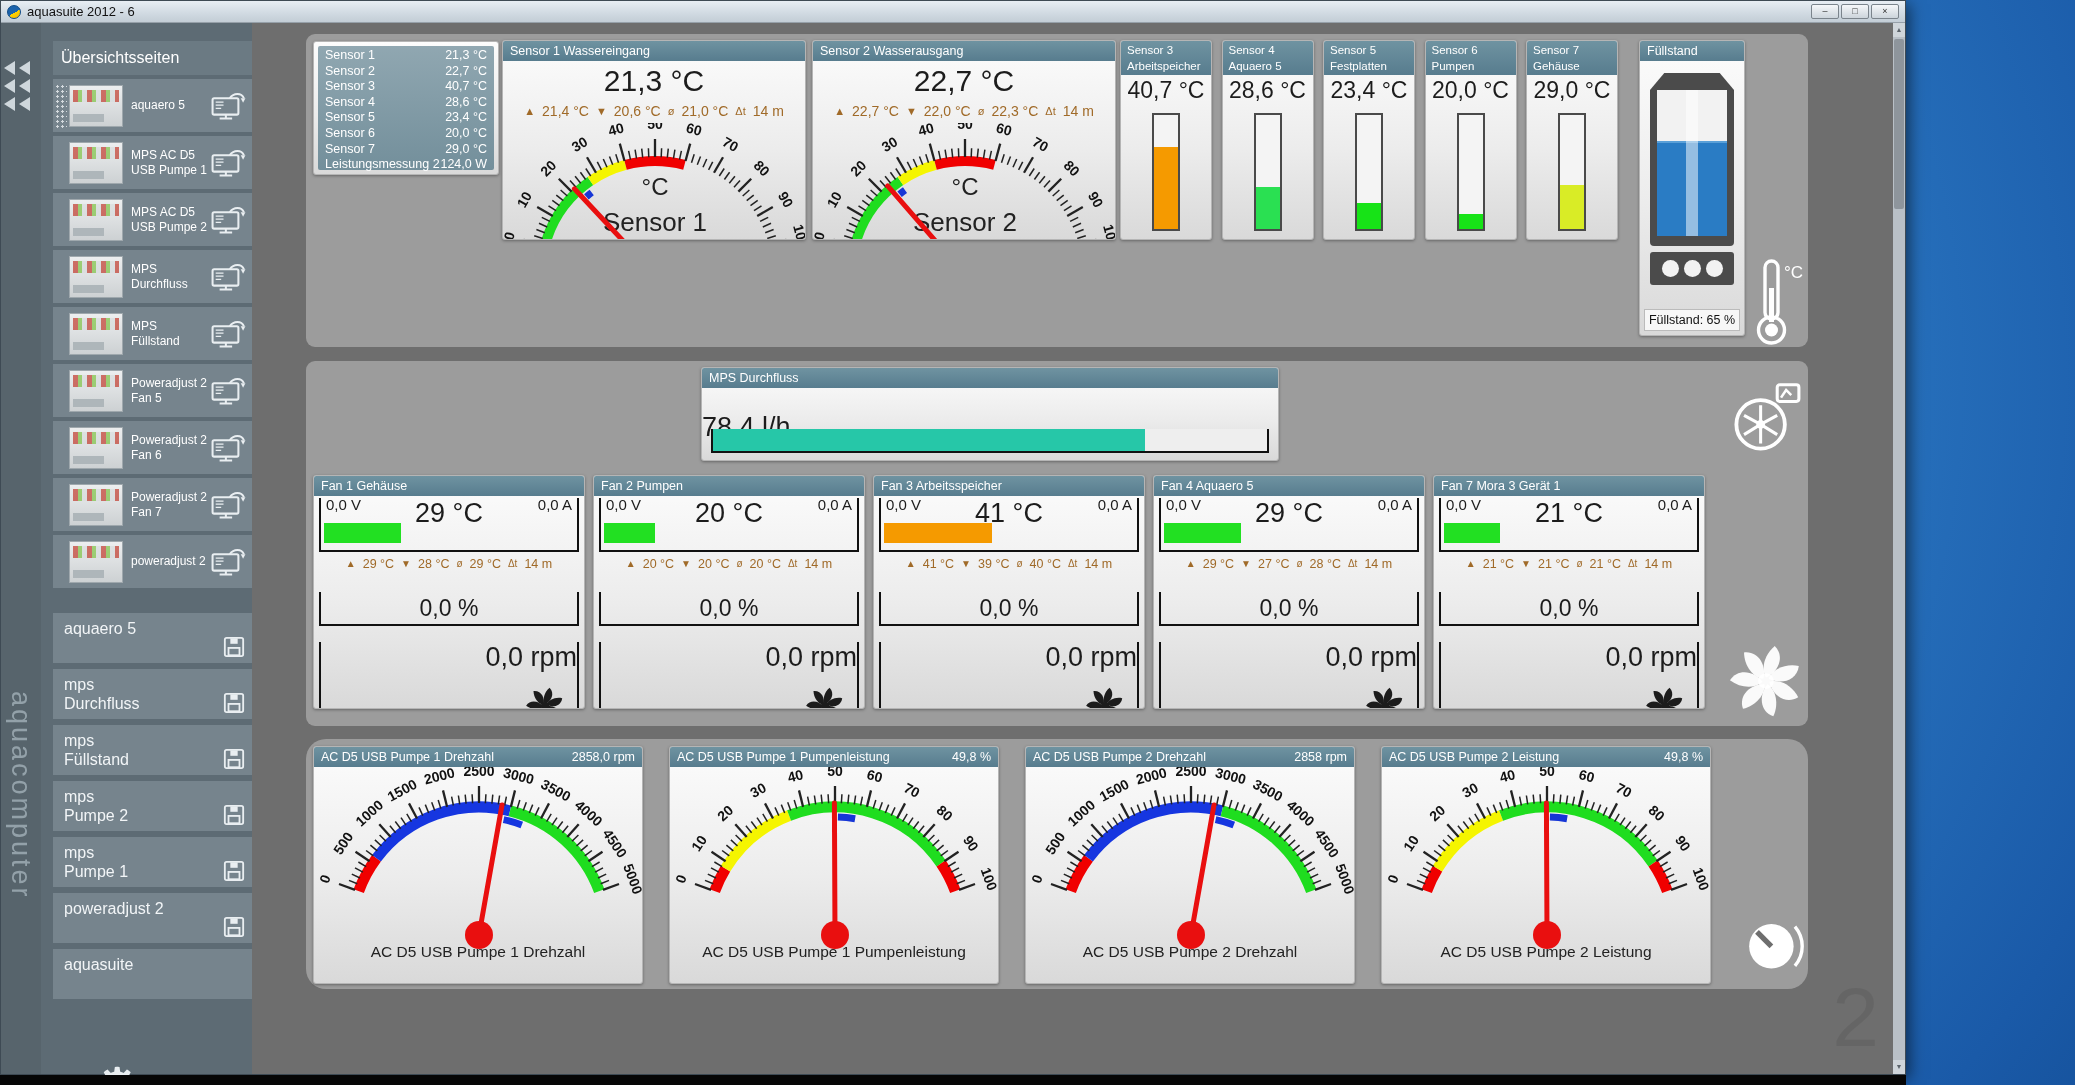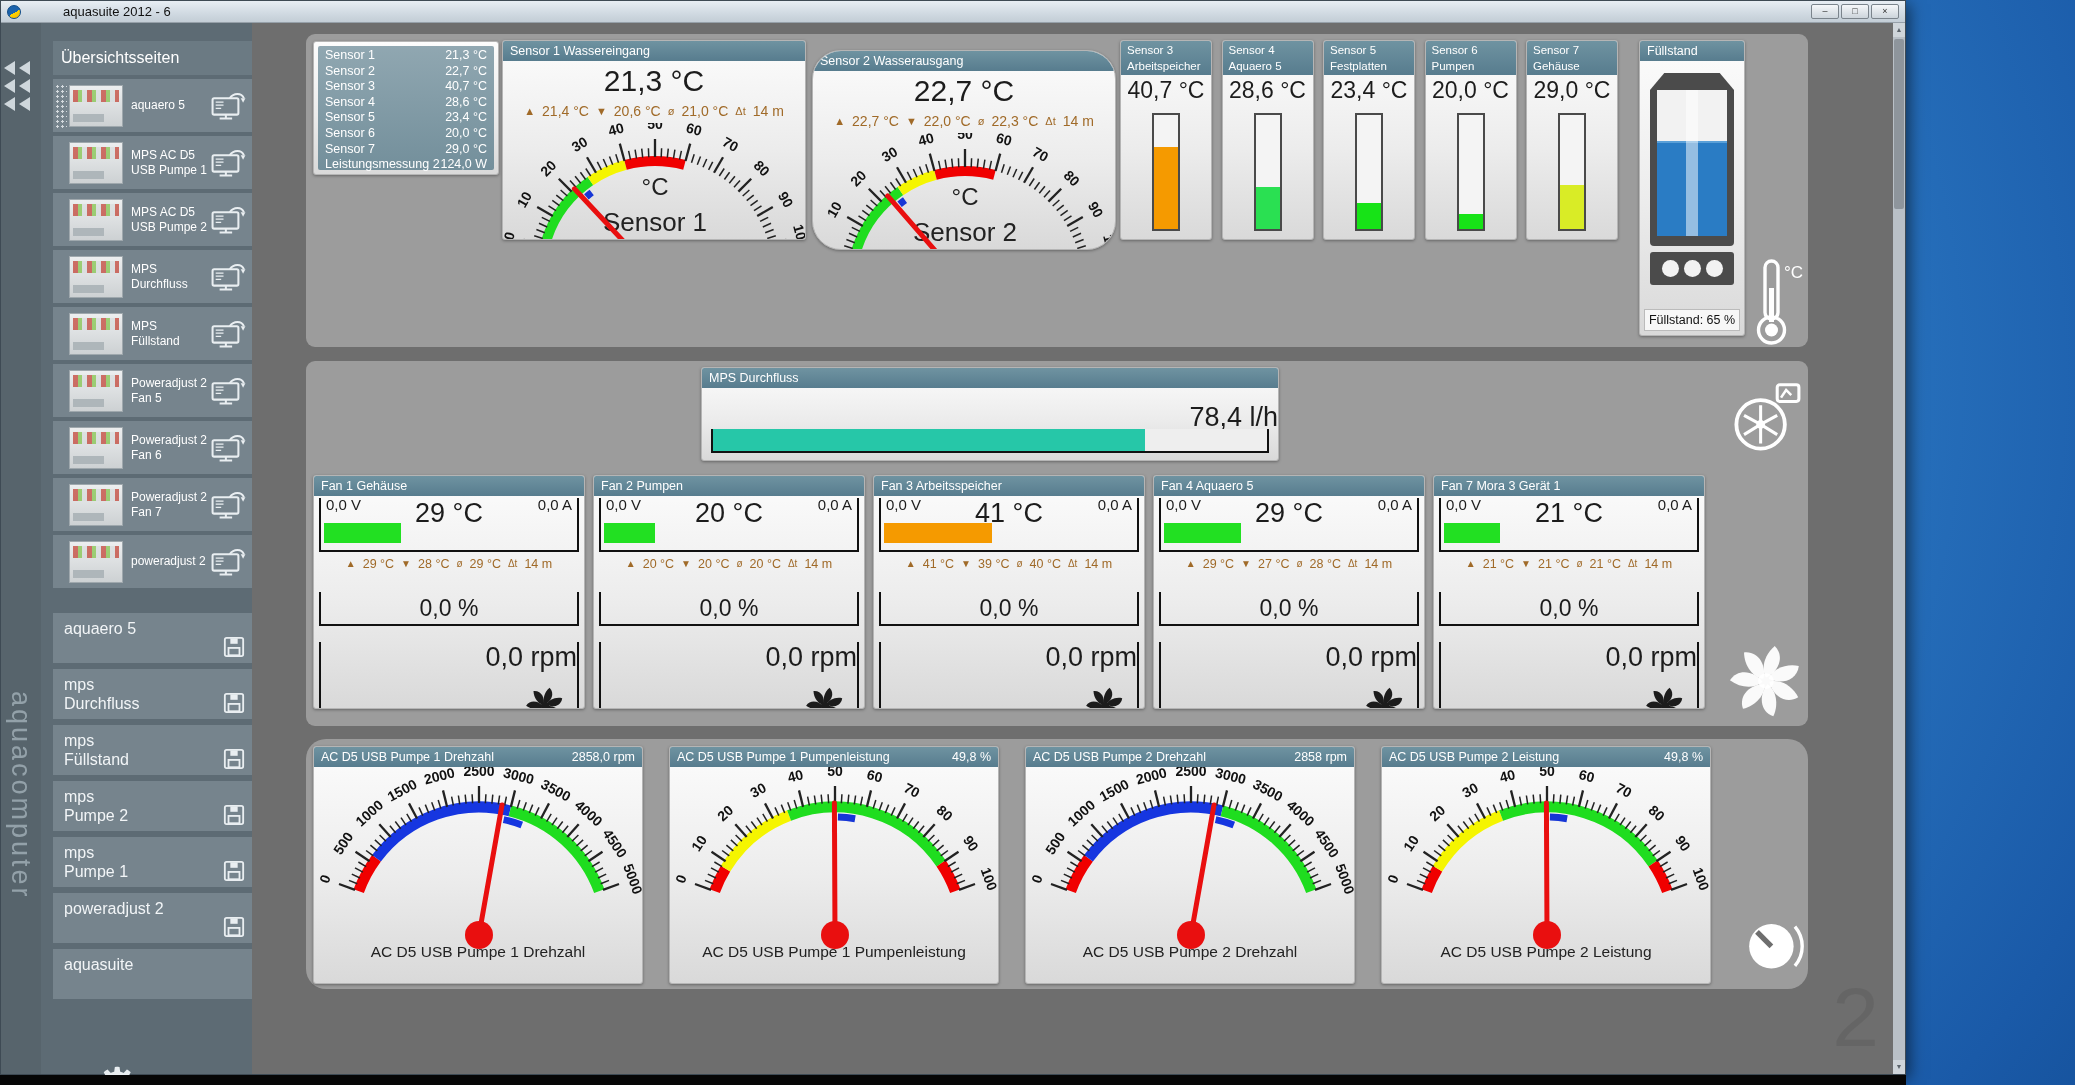--- a/index.html
+++ b/index.html
@@ -6,21 +6,21 @@
   *{box-sizing:border-box;}
   body{font-family:"Liberation Sans", sans-serif;}
   #stage{position:relative;width:2075px;height:1085px;overflow:hidden;
     background:radial-gradient(circle at 55% 35%, #4e9de2 0%, #2f7ec8 40%, #1a5aa8 80%, #114a90 100%);}
 
   
   .window{position:absolute;left:0;top:0;width:1906px;height:1075px;border:1px solid #3e4a54;
     box-shadow:4px 4px 14px rgba(0,0,0,.5);background:#6e6e6e;}
   .titlebar{position:absolute;left:0;top:0;width:100%;height:22px;
     background:linear-gradient(180deg,#e8eef4 0%,#d2dbe3 55%,#c3cdd6 100%);
-    border-bottom:1px solid #96a0a9;display:flex;align-items:center;padding:4px 6px;gap:36px;}
+    border-bottom:1px solid #96a0a9;display:flex;align-items:center;padding:4px 6px;}
   .app-icon{width:14px;height:14px;border-radius:50%;margin-right:6px;
     background:linear-gradient(150deg,#1b63ac 0%,#1b63ac 55%,#ffd400 55%,#f7b500 100%);
     border:1px solid #0d4a86;}
   .title-text{font-size:13px;color:#111;}
   .win-controls{margin-left:auto;display:flex;gap:2px;}
   .win-btn{width:28px;height:15px;border:1px solid #7b848c;border-radius:2px;
     background:linear-gradient(180deg,#f6f8fa,#ccd4db);font-size:9px;line-height:13px;
     text-align:center;color:#333;cursor:default;}
 
   .app-body{position:absolute;left:0;top:22px;right:0;bottom:0;background:#6e6e6e;}
@@ -80,21 +80,21 @@
   .si{font-size:11px;} .sv{font-size:14px;}
 
   
   .sensor-table{left:7px;top:7px;width:186px;height:134px;padding:4px;}
   .stable-inner{width:100%;height:100%;background:linear-gradient(180deg,#90a7b1 0%,#738f9b 100%);
     border-radius:2px;padding:2px 0;}
   .srow{display:flex;justify-content:space-between;padding:0 7px;color:#fff;font-size:12.5px;line-height:15.6px;}
 
   
   .gpanel{width:304px;height:200px;}
-  #gp0{left:196px;top:6px;} #gp1{left:506px;top:16px;border-radius:29px;}
+  #gp0{left:196px;top:6px;} #gp1{left:506px;top:6px;}
   .big-val{height:38px;font-size:30px;color:#1c1c1c;text-align:center;line-height:40px;}
   .gpanel .stats{height:24px;} 
   .gauge-svg{display:block;width:304px;height:116px;}
 
   
   .bar-panel{width:92px;height:200px;top:6px;}
   .bp-head{height:34px;background:linear-gradient(180deg,#6f93a1,#577c8e);color:#fff;
     font-size:11.5px;line-height:1.35;padding:2px 6px;}
   .bval{font-size:23px;color:#1c1c1c;text-align:center;margin-top:2px;}
   .vbar{position:absolute;left:50%;transform:translateX(-50%);bottom:8px;width:28px;height:118px;
@@ -112,21 +112,21 @@
     background:rgba(255,255,255,.5);}
   .tank-base{width:84px;height:33px;margin-top:6px;background:#4b4b4b;border-radius:3px;
     display:flex;align-items:center;justify-content:center;gap:5px;}
   .tank-led{width:17px;height:17px;border-radius:50%;background:#f2f2f2;}
   .fill-footer{position:absolute;left:4px;right:4px;bottom:4px;height:22px;background:#f7f7f7;
     border:1px solid #bbb;font-size:12.5px;color:#111;text-align:center;line-height:20px;}
   .thermo-icon{position:absolute;left:1437px;top:222px;width:62px;height:92px;color:#fff;}
 
   
   .flow-panel{left:395px;top:6px;width:578px;height:94px;}
-  .flow-val{font-size:27px;color:#1c1c1c;text-align:right;margin-top:14px;}
+  .flow-val{font-size:27px;color:#1c1c1c;text-align:left;margin-top:24px;}
   .flow-track{position:absolute;left:9px;right:9px;bottom:7px;height:24px;
     border:2px solid #111;border-top:none;background:#eee;}
   .flow-fill{position:absolute;left:0;top:0;bottom:0;}
   .flow-icon{position:absolute;left:1424px;top:20px;width:74px;height:74px;color:#fff;}
 
   
   .fan-panel{top:114px;width:272px;height:234px;}
   .fan-meter{position:relative;margin:2px 5px 0 5px;height:54px;border:2px solid #111;border-top:none;}
   .fan-v{position:absolute;left:5px;top:-2px;font-size:15px;color:#1c1c1c;}
   .fan-a{position:absolute;right:5px;top:-2px;font-size:15px;color:#1c1c1c;}

